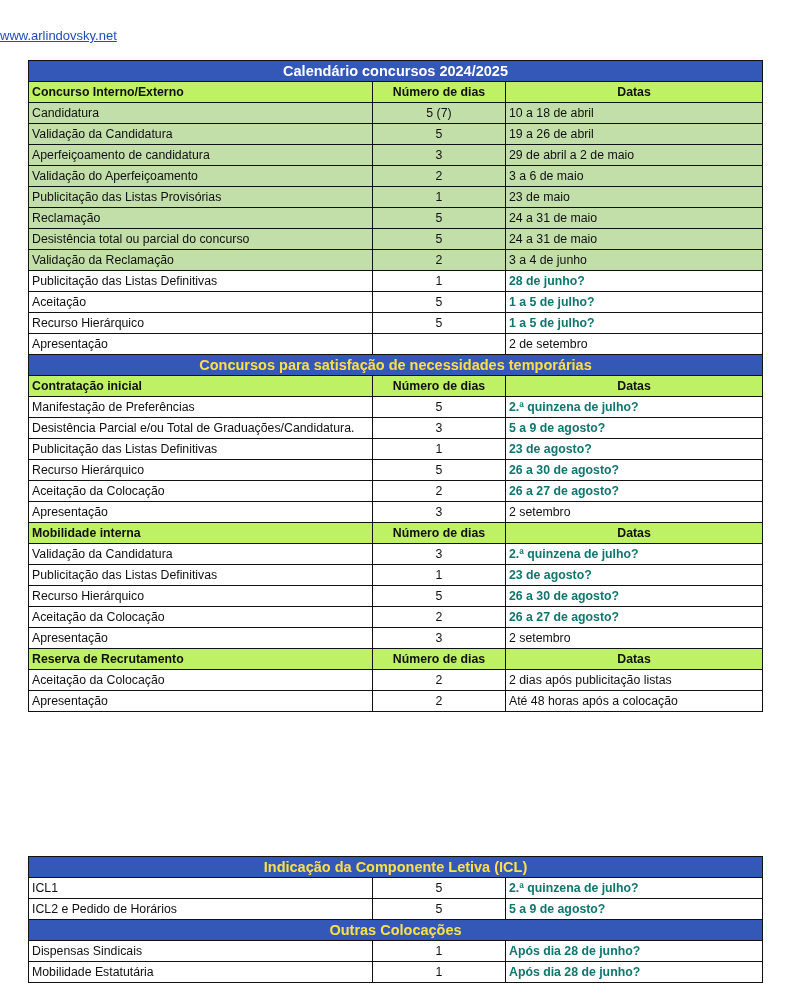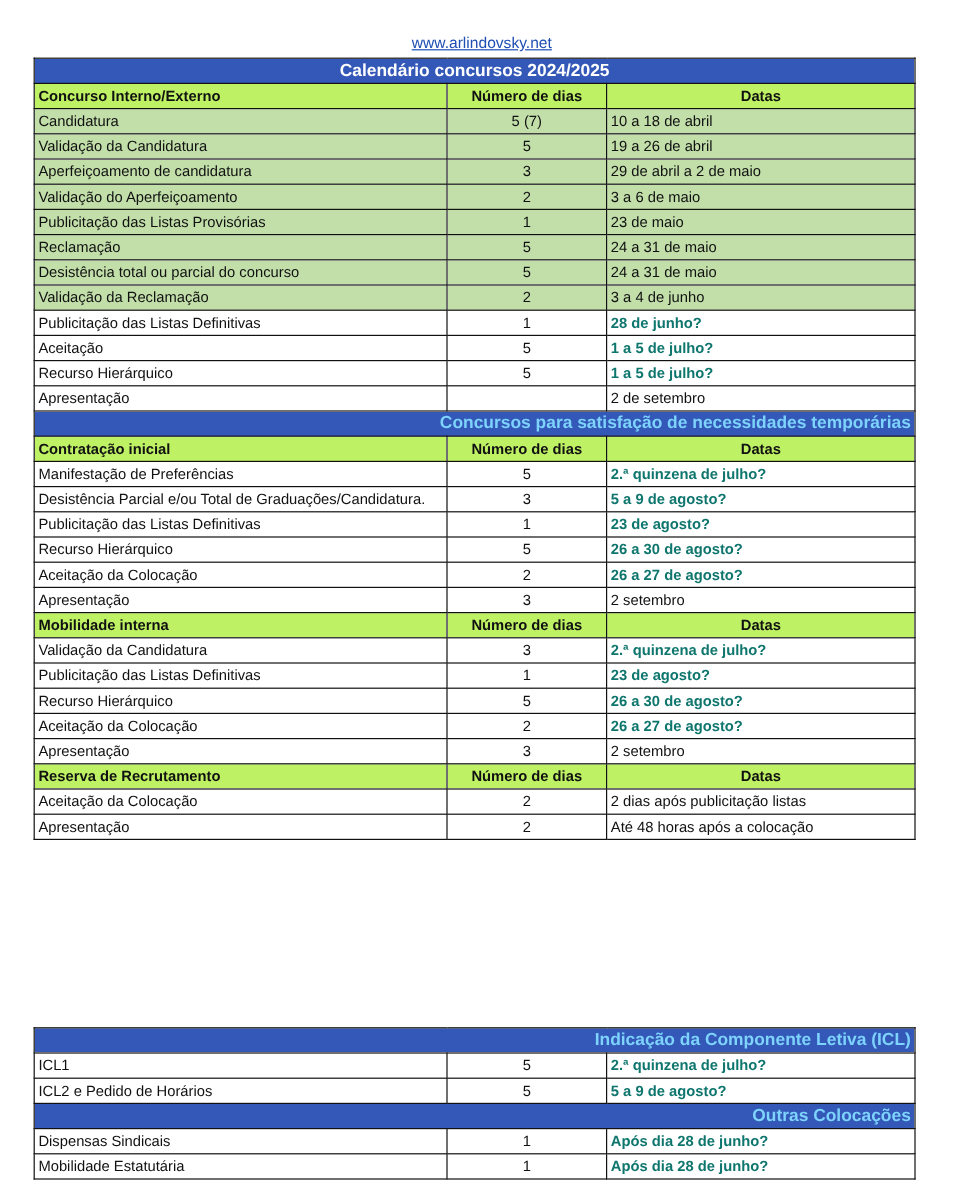--- a/index.html
+++ b/index.html
@@ -1,48 +1,48 @@
 <!DOCTYPE html>
 <html><head>
 <meta charset="utf-8">
 <style>
   html, body { margin: 0; padding: 0; background: #ffffff; }
   body { width: 803px; height: 996px; position: relative; font-family: "Liberation Sans", sans-serif; color: #111; }
   .site-link {
-    position: absolute; top: 28px; left: 0; width: 100%; text-align: center;
+    position: absolute; top: 28px; left: 0; width: 100%; text-align: left;
     font-size: 13px; color: #1f4fb3; text-decoration: underline;
   }
   table.cal {
     position: absolute; left: 28px; width: 734px;
     border-collapse: collapse; table-layout: fixed;
     font-size: 12.3px; font-family: "Liberation Sans", sans-serif;
   }
   table.cal td {
     border: 1.5px solid #111; padding: 0 3px; height: 20px; line-height: 20px;
     overflow: hidden; white-space: nowrap; vertical-align: middle;
   }
   col.c1 { width: 344px; }
   col.c2 { width: 133px; }
   col.c3 { width: 257px; }
   .title-row td {
     background: #3358b8; color: #fff; text-align: center; font-weight: bold;
     font-size: 14.5px; height: 23px; line-height: 23px;
   }
   .section-row td {
-    background: #3358b8; color: #7dd3fc; text-align: right; font-weight: bold;
+    background: #3358b8; color: #fde047; text-align: center; font-weight: bold;
     font-size: 14.5px; height: 30px; line-height: 30px;
   }
   .section-row.thin td { height: 20px; line-height: 20px; }
   .hdr-row td { background: #bef264; font-weight: bold; }
   .hdr-row td.center { text-align: center; font-weight: bold; }
   .green td { background: #c2dfaa; }
   td.num { text-align: center; }
   td.red { color: #0f766e; font-weight: bold; }
   td.wrap { white-space: normal; line-height: 21px; height: 42px; }
-  #t1 { top: 48px; }
+  #t1 { top: 60px; }
   #t2 { top: 856px; }
 </style>
 </head>
 <body>
 
 <a class="site-link">www.arlindovsky.net</a>
 
 <table class="cal" id="t1">
   <colgroup>
       <col class="c1">

